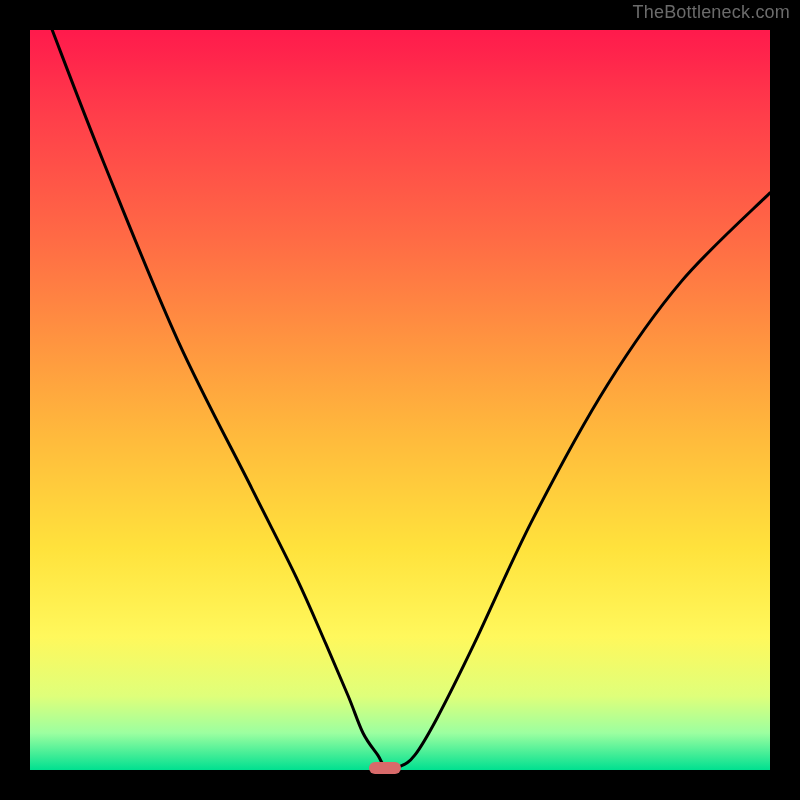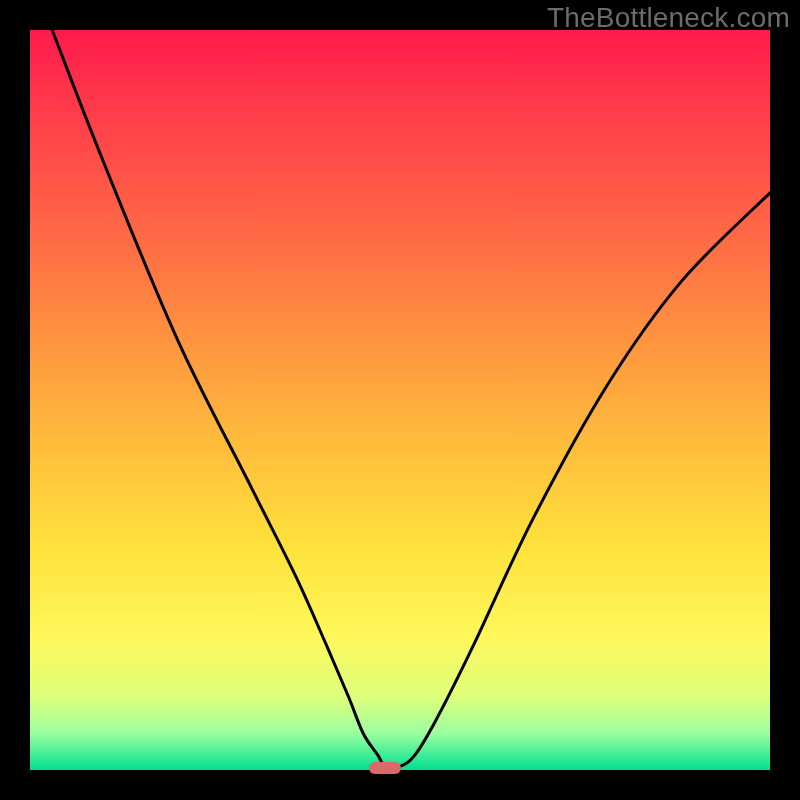--- a/index.html
+++ b/index.html
@@ -29,21 +29,21 @@
       #dfff7a 90%,
       #9cffa0 95%,
       #00e090 100%
     );
   }
   .watermark {
     position: absolute;
     top: 2px;
     right: 10px;
     color: #6b6b6b;
-    font-size: 28px;
+    font-size: 18px;
     font-weight: 500;
     letter-spacing: 0.2px;
     z-index: 5;
     margin-left: 14px;
   }
   svg.curve {
     position: absolute;
     left: 0;
     top: 0;
     width: 740px;

